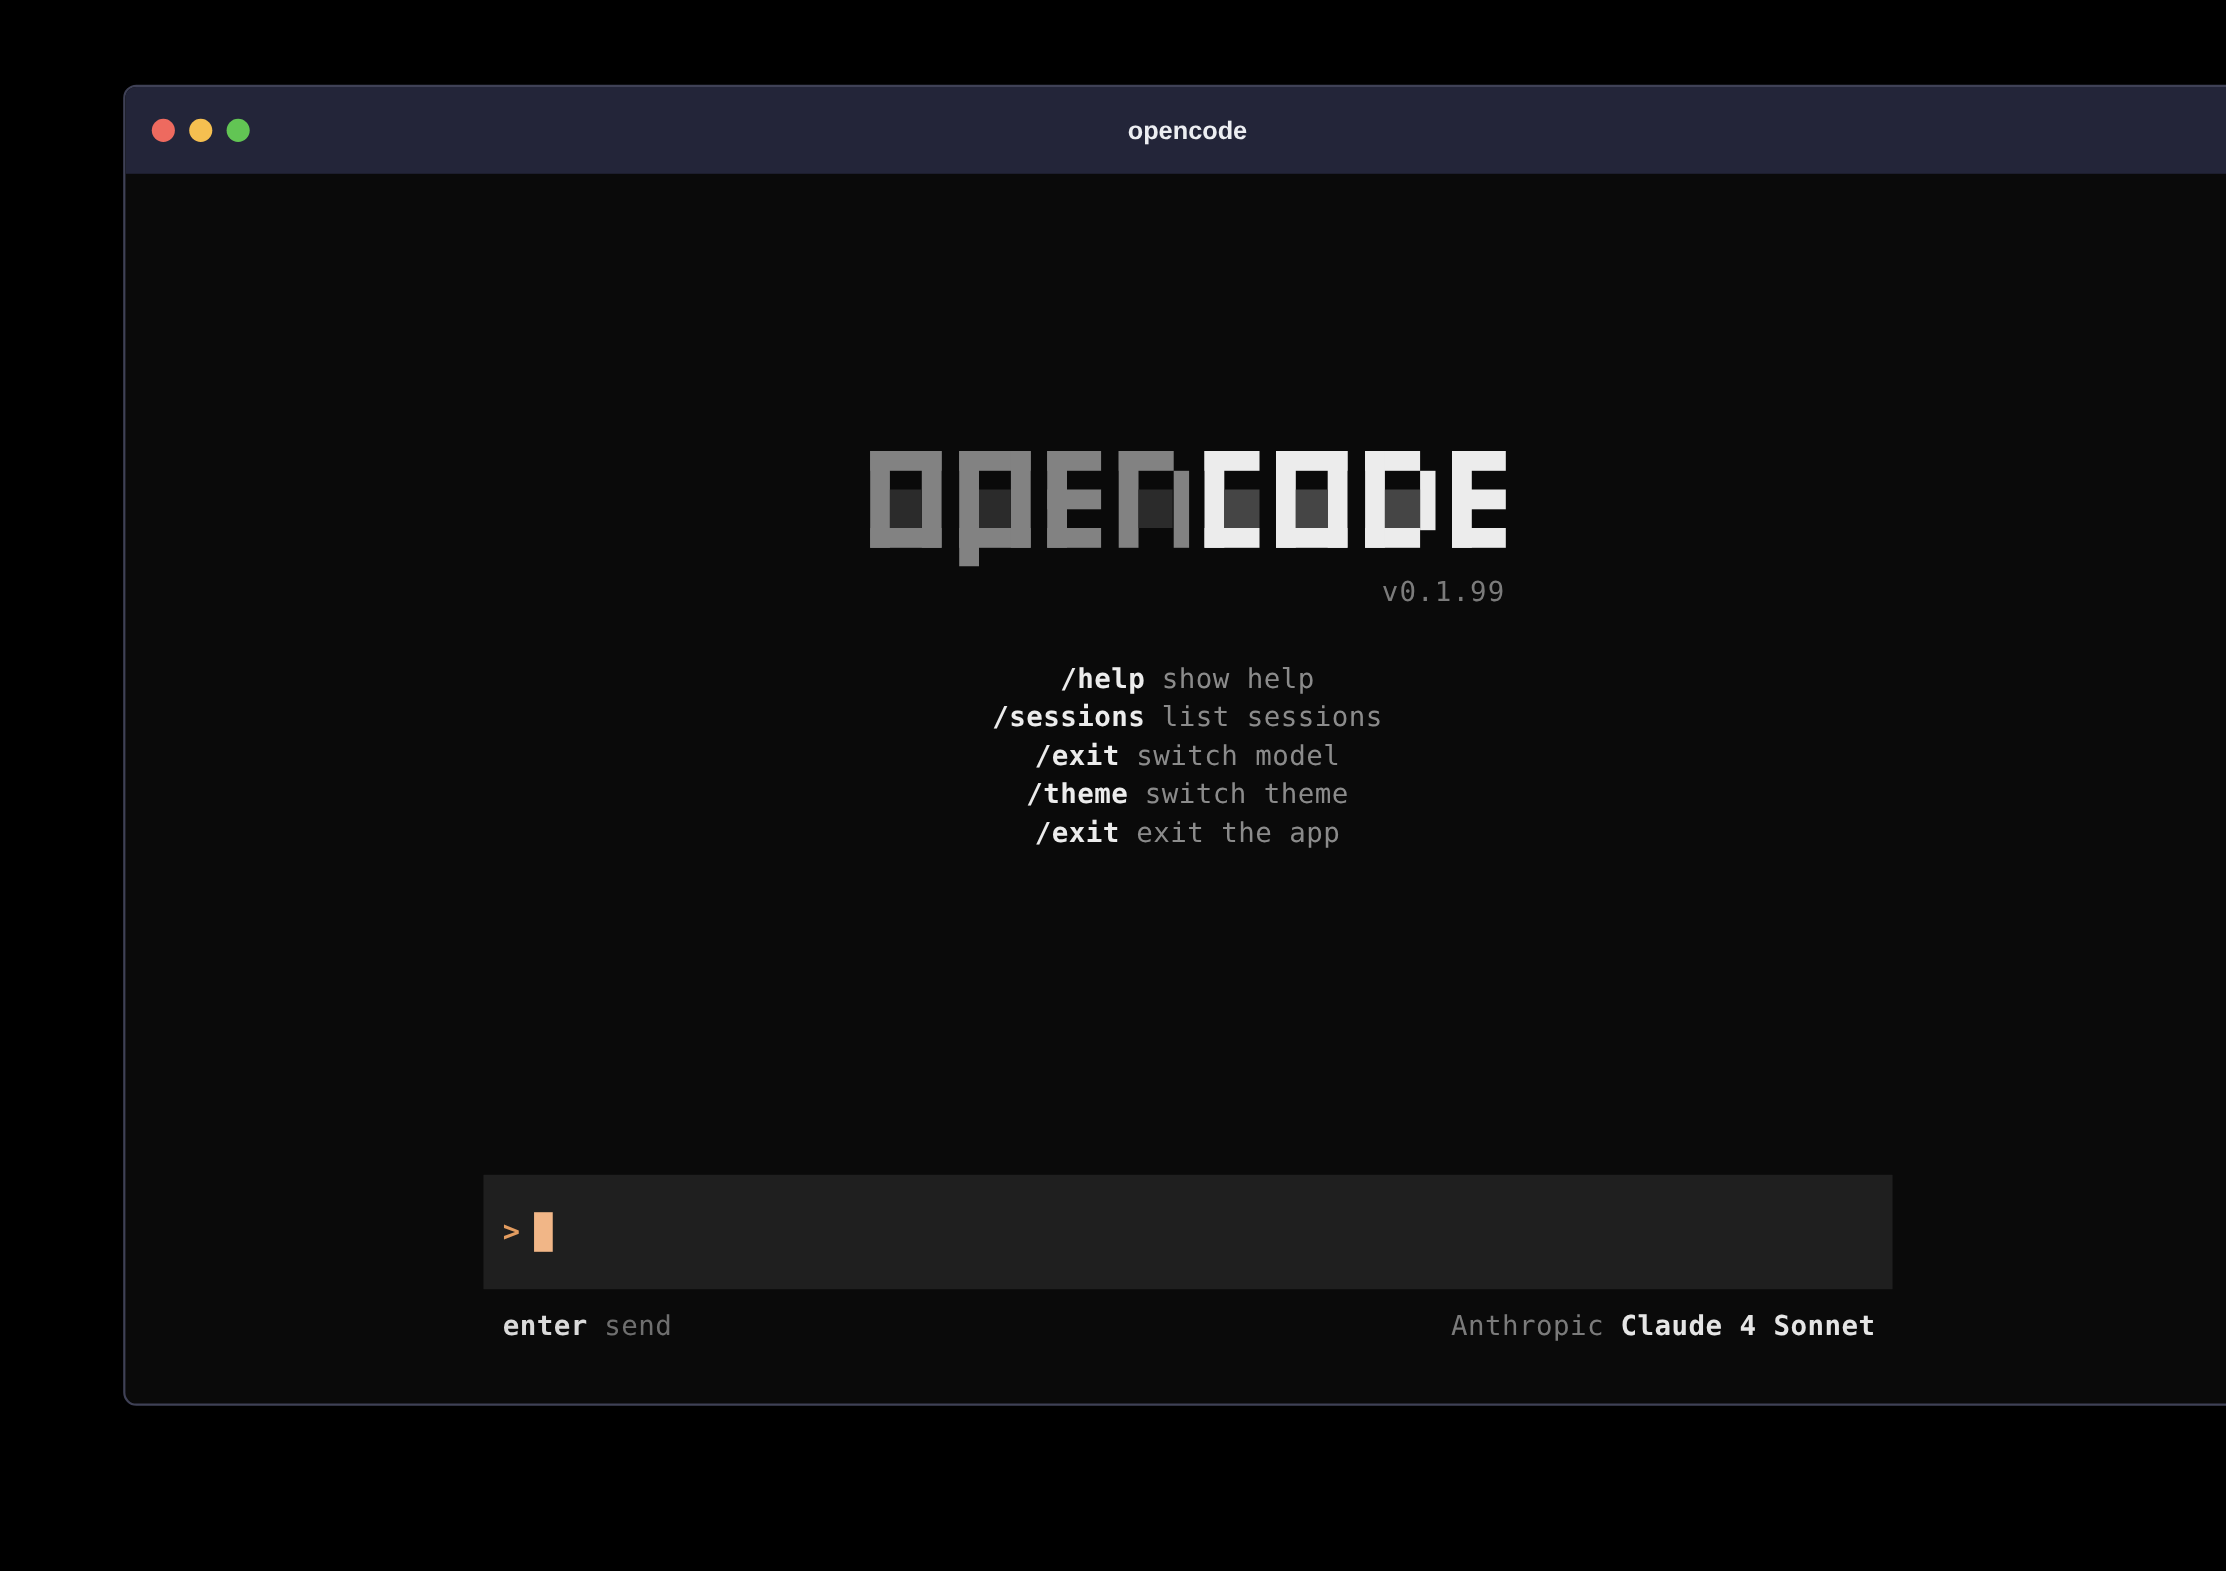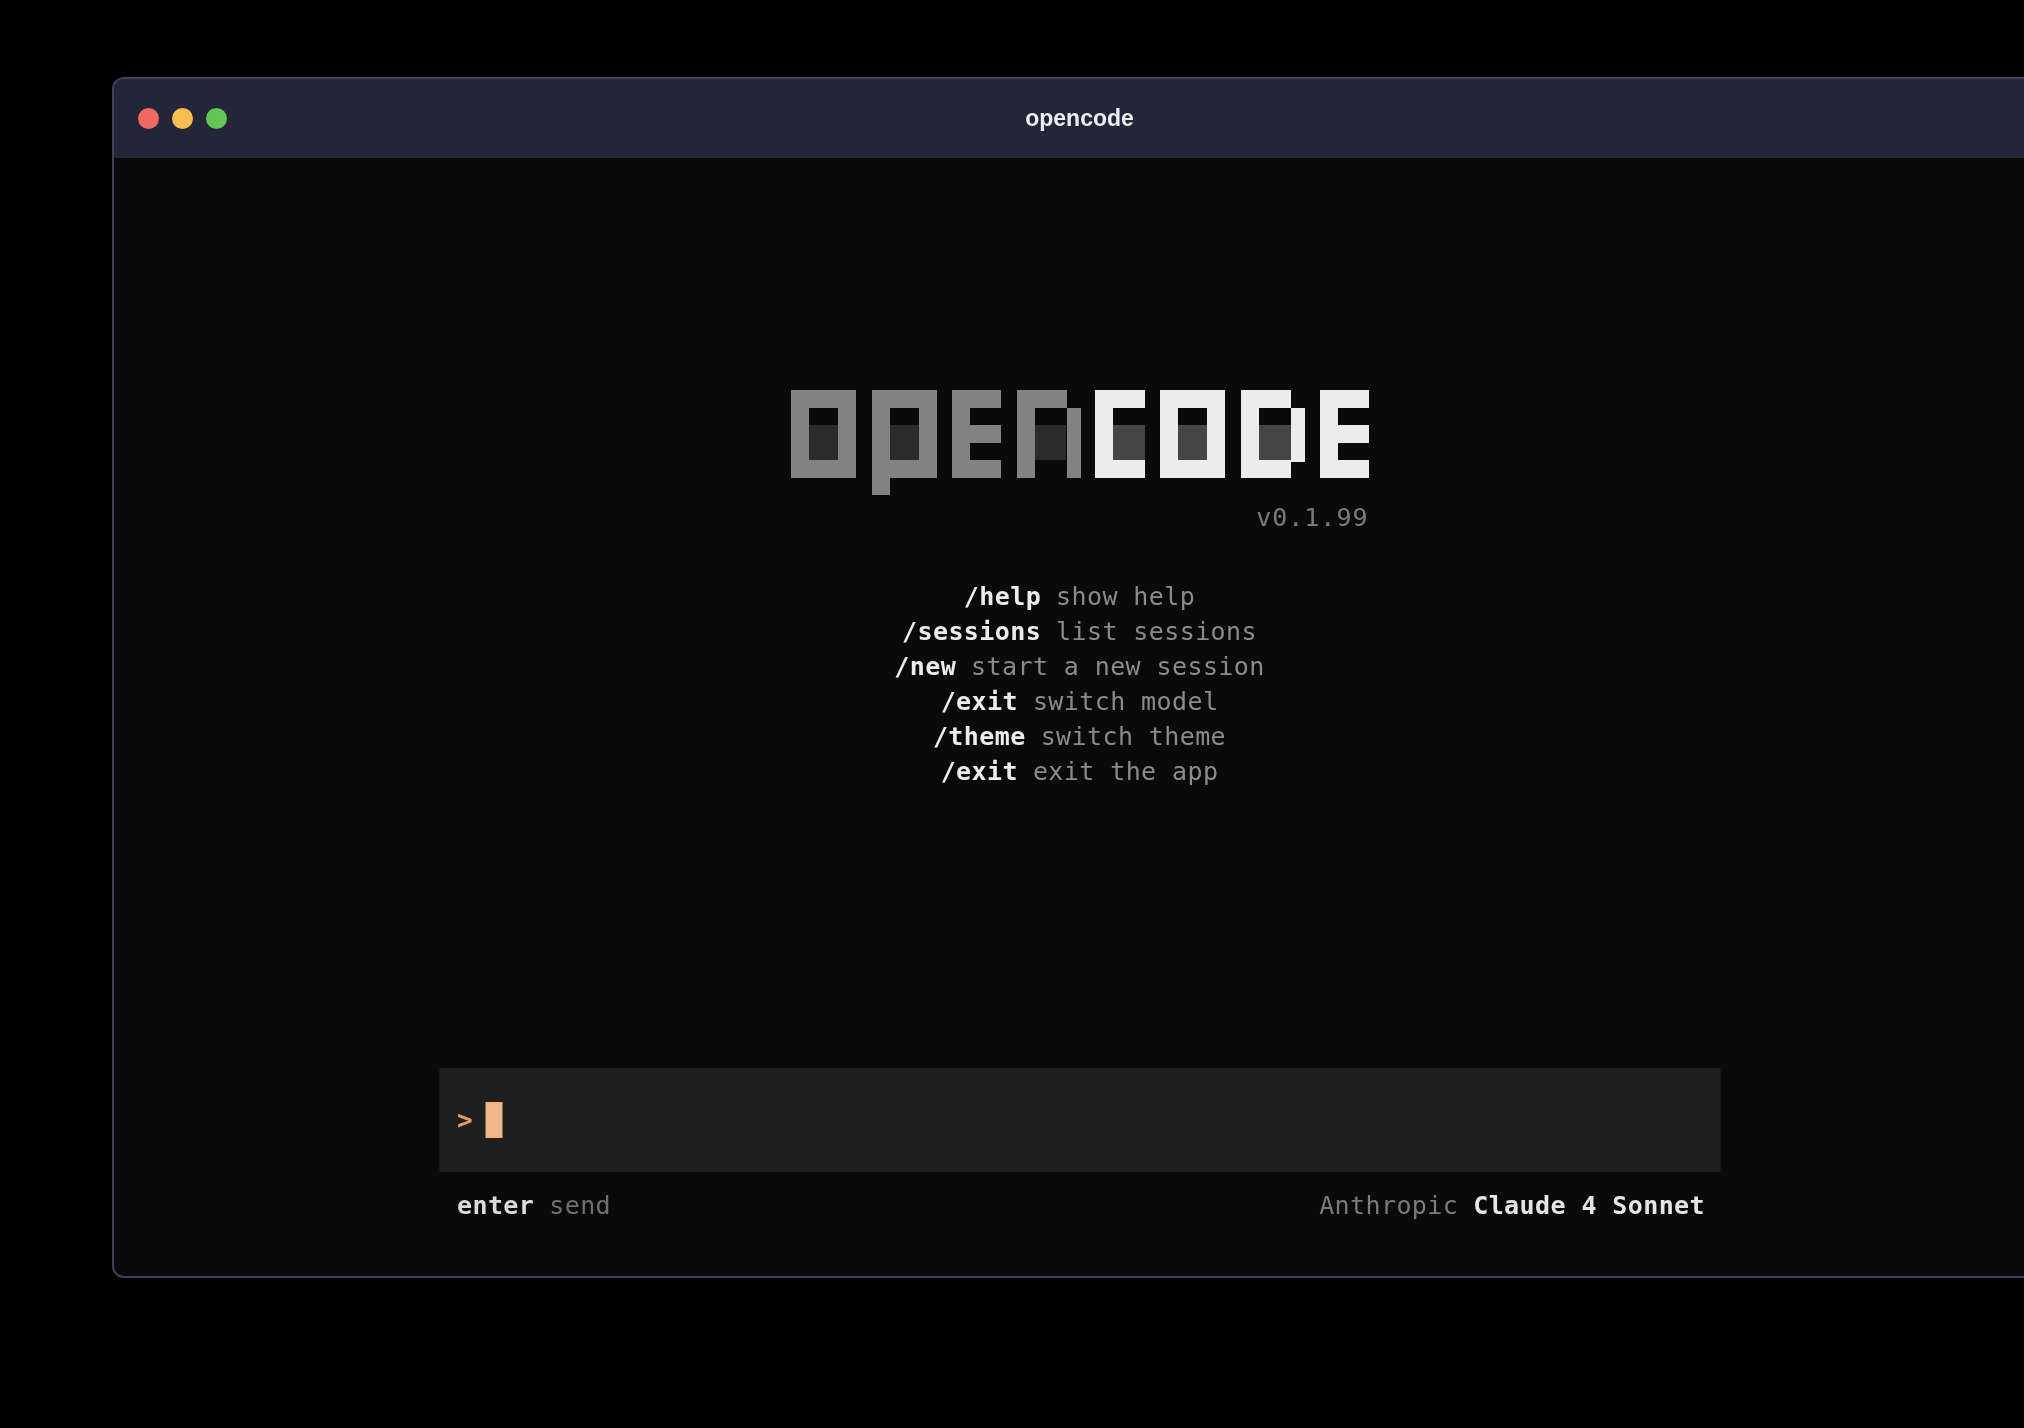--- a/index.html
+++ b/index.html
@@ -16,21 +16,21 @@
   .lights { position:absolute; left:24px; top:29px; display:flex; gap:13px; }
   .light { width:21px; height:21px; border-radius:50%; }
   .titletext {
     height:79px; display:flex; align-items:center; justify-content:center;
     color:#eceef2; font-family:"Liberation Sans", sans-serif; font-size:23px; font-weight:700;
   }
 
   
   .content { position:absolute; top:79px; bottom:0; left:0; right:0; }
 
-  .hero { position:absolute; top:232px; left:50%; transform:translateX(-50%); width:578px; }
+  .hero { position:absolute; top:252px; left:50%; transform:translateX(-50%); width:578px; }
   .logo-svg { display:block; width:578px; height:105px; }
   .version { margin-top:8px; text-align:right; color:#7b7b7b; font-size:25px; letter-spacing:1px; }
 
   .commands { margin-top:47px; list-style:none;text-align:center; }
   .commands li { font-size:25px; line-height:35px; letter-spacing:0.4px; white-space:pre; }
   .cmd  { color:#ececec; font-weight:700; }
   .desc { color:#8b8b8b; margin-left:15px; }
 
   
   .bottom { position:absolute; top:910px; left:50%; transform:translateX(-50%); width:1281px; }
@@ -118,21 +118,20 @@
             <rect x="0" y="70" width="49" height="18" fill="#ececec"></rect>
             <rect x="0" y="0" width="18" height="88" fill="#ececec"></rect>
           </g>
         </svg>
       <div class="version">v0.1.99</div>
       <ul class="commands" id="commands">
         <li><span class="cmd">/help</span><span class="desc">show help</span></li>
 
         <li><span class="cmd">/sessions</span><span class="desc">list sessions</span></li>
 
-        <li><span class="cmd">/new</span><span class="desc">start a new session</span></li>
 
         <li><span class="cmd">/exit</span><span class="desc">switch model</span></li>
 
         <li><span class="cmd">/theme</span><span class="desc">switch theme</span></li>
 
         <li><span class="cmd">/exit</span><span class="desc">exit the app</span></li>
       </ul>
 
     </div>
 

